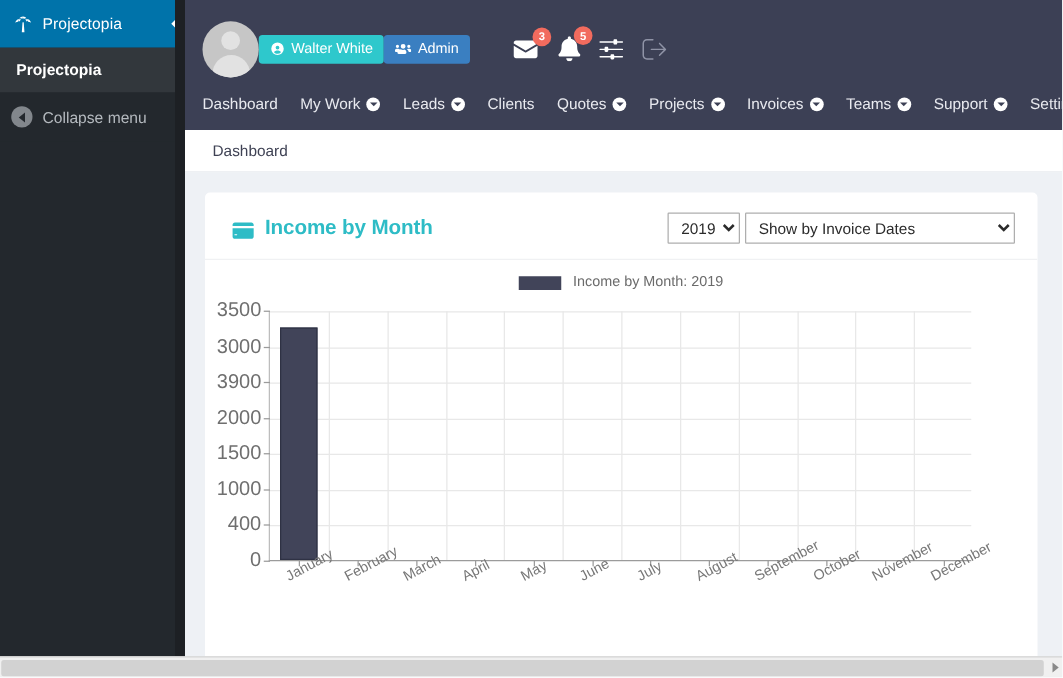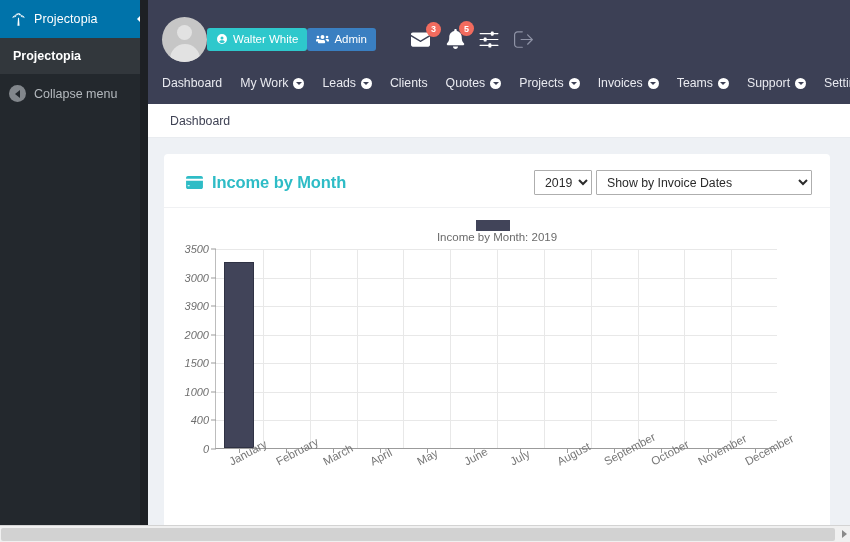--- a/index.html
+++ b/index.html
@@ -235,21 +235,21 @@
     overflow: hidden;
   }
   .card-head {
     display: flex;
     align-items: center;
     padding: 16px 18px 12px 21px;
     border-bottom: 1px solid #f0f1f3;
   }
   .card-title {
     display: flex;
-    align-items: center;
+    align-items: flex-end;
     font-size: 16.5px;
     font-weight: bold;
     color: #2ebcc6;
     letter-spacing: -.1px;
   }
   .card-title .cc-icon {
     margin-right: 8px;
     line-height: 0;
   }
   .card-head-right {
@@ -277,21 +277,20 @@
     height: 320px;
     padding: 0;
   }
   .legend {
     position: absolute;
     left: 0; right: 0;
     top: 12px;
     display: flex;
     align-items: center;
     justify-content: center;
-    flex-direction: column;
   }
   .legend-swatch {
     width: 34px; height: 11px;
     background: #414459;
     margin-right: 9px;
   }
   .legend-label {
     font-size: 11.5px;
     color: #6b6b6b;
   }
@@ -318,24 +317,23 @@
     position: absolute;
     top: 0; bottom: 0;
     width: 1px;
     background: #e8e8e8;
   }
   .ytick {
     position: absolute;
     right: 100%;
     transform: translateY(-50%);
     padding-right: 7px;
-    font-size: 11px;
+    font-size: 16px;
     color: #6f6f6f;
     white-space: nowrap;
-    font-style: italic;
   }
   .ytick-mark {
     position: absolute;
     right: 100%;
     width: 5px; height: 1px;
     background: #9b9b9b;
     transform: translateY(-.5px);
   }
   .bar {
     position: absolute;

